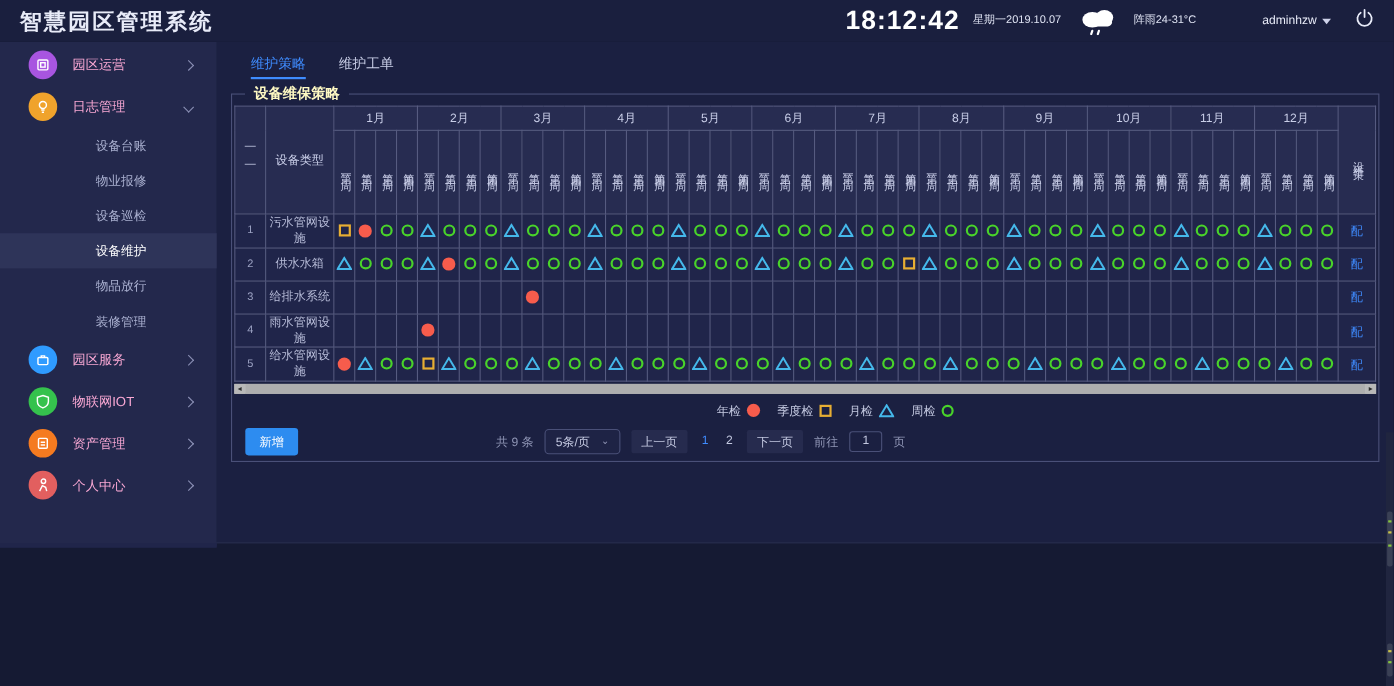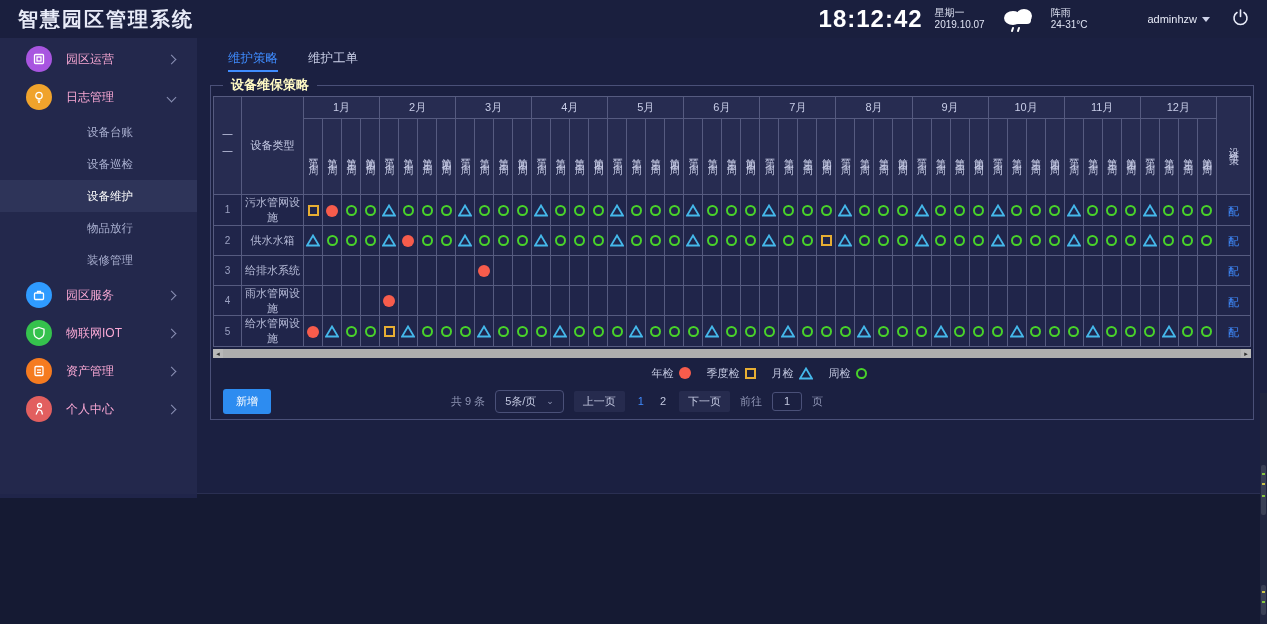--- a/index.html
+++ b/index.html
@@ -12,21 +12,21 @@
   }
   
   .topbar {
     position:absolute; top:0; left:0; width:1267px; height:38px;
     background:#1a1f3e; display:flex; align-items:center; justify-content:space-between;
     padding:0 18px; z-index:5;
   }
   .app-title { font-size:20px; color:#e8ebf8; letter-spacing:2px; font-weight:bold; }
   .topbar-right { display:flex; align-items:center; gap:12px; }
   .clock { font-size:24px; color:#ffffff; font-weight:bold; letter-spacing:1px; }
-  .stack { display:flex; flex-direction:column; line-height:1.25; font-size:10px; color:#dfe3f3; }
+  .stack { display:flex; line-height:1.25; font-size:10px; color:#dfe3f3; }
   .cloud-wrap { position:relative; width:42px; height:26px; }
   .user { display:flex; align-items:center; gap:5px; font-size:11px; color:#e8ebf8; cursor:pointer; margin-left:48px; }
   .caret { width:0; height:0; border-left:4px solid transparent; border-right:4px solid transparent; border-top:5px solid #cfd3ea; }
   .power { margin-left:10px; cursor:pointer; }
   
   .sidebar {
     position:absolute; top:38px; left:0; width:197px; height:459px;
     background:#23284c; z-index:4; padding-top:2px;
   }
   .side-item { height:38px; display:flex; align-items:center; padding-left:26px; cursor:pointer; position:relative; }
@@ -144,20 +144,23 @@
           <line x1="6" y1="12" x2="8" y2="12" fill="none" stroke="#ffffff" stroke-width="1.3"></line>
         </svg>
       </span>
        <span class="side-label">日志管理</span>
        <span class="chev down"></span>
      </div>
     <div class="side-sub">
          <span>设备台账</span>
        </div>
     <div class="side-sub">
+         <span>物业报修</span>
+       </div>
+    <div class="side-sub">
          <span>设备巡检</span>
        </div>
     <div class="side-sub active">
          <span>设备维护</span>
        </div>
     <div class="side-sub">
          <span>物品放行</span>
        </div>
     <div class="side-sub">
          <span>装修管理</span>

